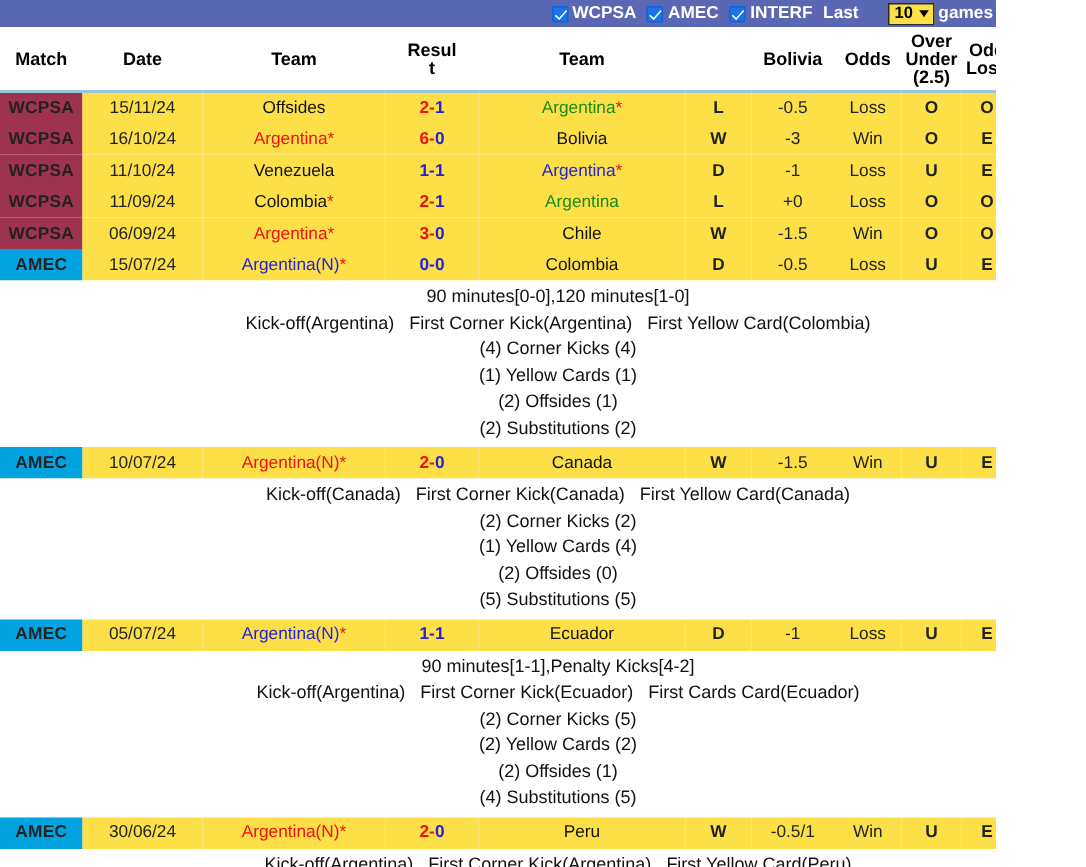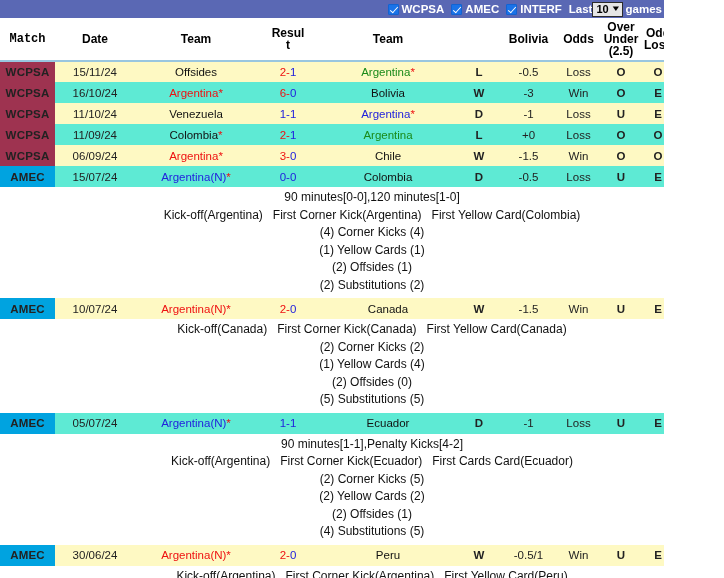--- a/index.html
+++ b/index.html
@@ -46,25 +46,25 @@
   }
   .cbx::after {
     content: "";
     position: absolute;
     left: 3px; top: 0px;
     width: 3px; height: 7px;
     border: solid #ffffff;
     border-width: 0 1.6px 1.6px 0;
     transform: rotate(42deg);
   }
-  .lastlabel { margin-right: 0; }
+  .lastlabel { margin-right: 20px; }
   .selwrap {
     display: inline-flex;
     align-items: center;
-    background: #e5e5e5;
+    background: #fde047;
     border: 1px solid #2b2b2b;
     height: 15px;
     padding: 0 2px 0 3px;
     color: #000000;
     font-weight: bold;
     font-size: 11px;
     margin-right: 3px;
   }
   .selwrap .arw {
     margin-left: 3px;
@@ -85,45 +85,45 @@
     color: #000000;
     font-size: 12px;
     padding: 3px 1px;
     vertical-align: middle;
     text-align: center;
     background: #ffffff;
     border-bottom: 2px solid #99c6df;
     height: 41px;
     line-height: 12px;
   }
-  th.th-match { border-bottom: 2px solid #9e3350; font-family: Liberation Mono, monospace; }
+  th.th-match { border-bottom: 2px solid #9e3350; }
   table.grid td {
     text-align: center;
     vertical-align: middle;
     padding: 1px 1px;
     height: 21px;
     color: #222222;
     font-size: 11.5px;
   }
 
-  tr.datarow.odd  td { background: #fef9c3; }
-  tr.datarow.even td { background: #5eead4; }
+  tr.datarow.odd  td { background: #fde047; }
+  tr.datarow.even td { background: #fde047; }
 
   td.badge {
     color: #ffffff;
     font-weight: bold;
     font-size: 11.5px;
     letter-spacing: 0.2px;
   }
   td.badge.wcpsa { background: #9e3350 !important; }
   td.badge.amec  { background: #00a3e0 !important; }
 
   td.date { color: #111111; font-size: 11px; }
   td.team { font-size: 12px; }
-  td.score { font-size: 12px; font-weight: normal; }
+  td.score { font-size: 12px; font-weight: bold; }
   td.wl { font-weight: bold; font-size: 12px; }
   td.hcp { font-size: 11.5px; }
   td.odds { font-size: 12px; }
   td.ou, td.oe, td.ou2 { font-weight: bold; font-size: 12px; }
   td.ht { color: #111111; font-size: 11.5px; }
 
   
   .c-red   { color: #ee1111; }
   .c-blue  { color: #2222dd; }
   .c-green { color: #1a8a1a; }

